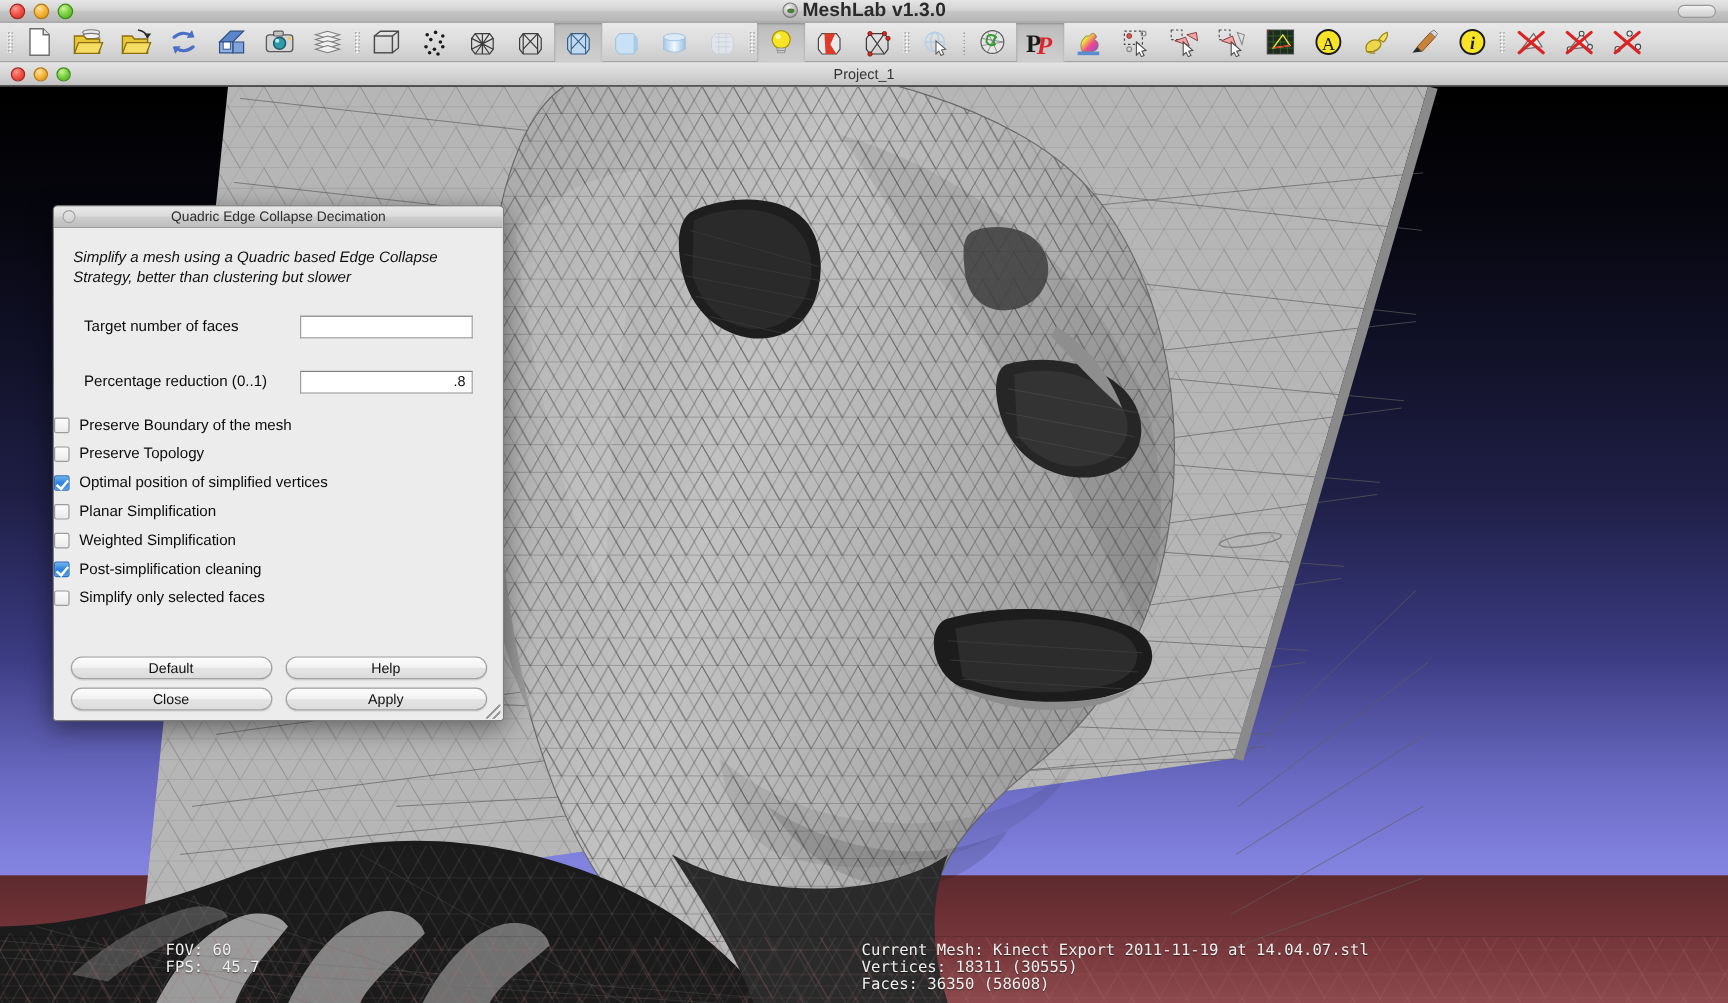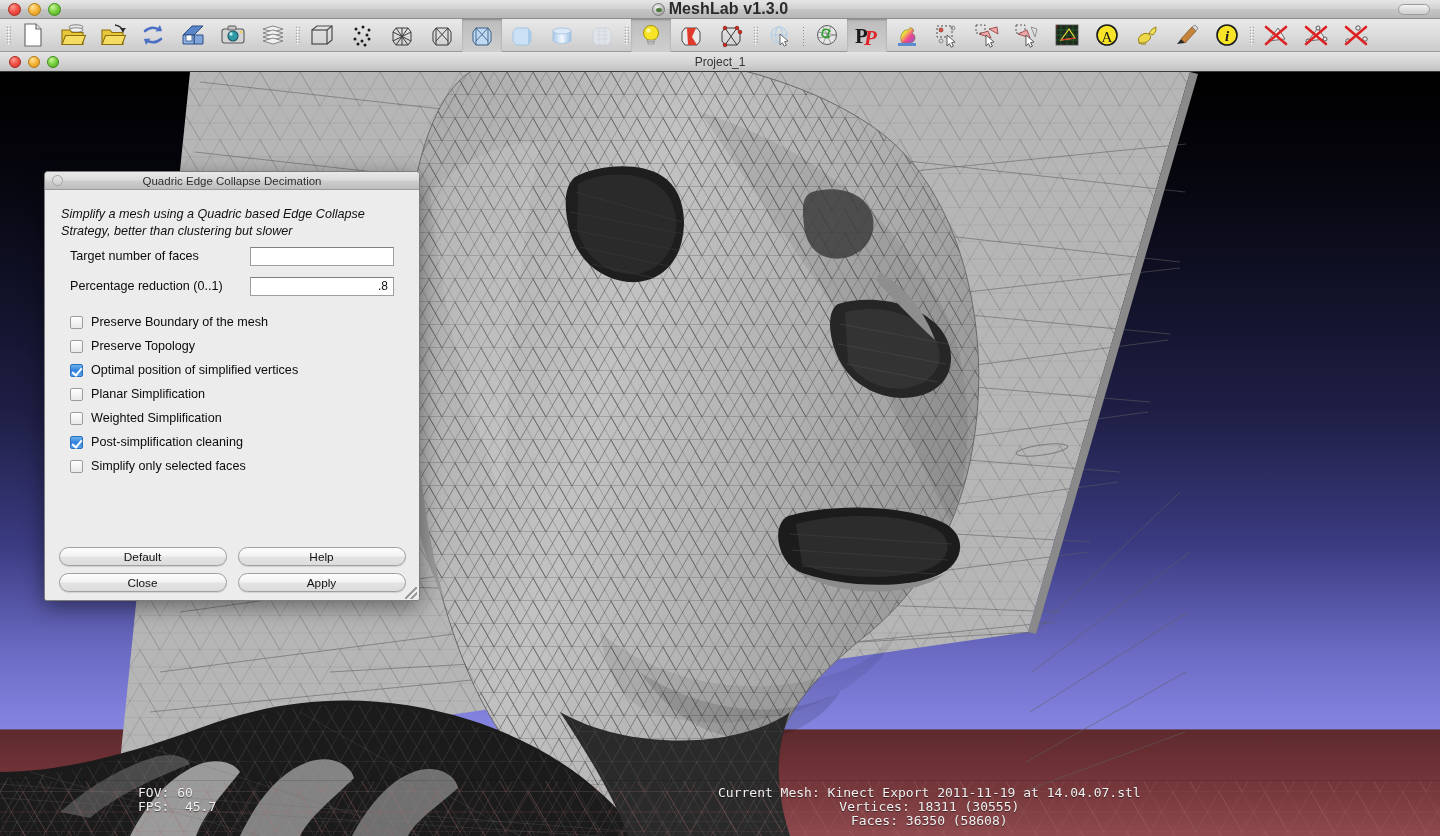--- a/index.html
+++ b/index.html
@@ -103,21 +103,21 @@
   }
   .viewport svg { position: absolute; left: 0; top: 0; }
 
   
   .hud {
     position: absolute; font-family: "DejaVu Sans Mono", monospace;
     font-size: 13px; color: #f0f0f0; line-height: 14px;
     white-space: pre; text-shadow: 0 1px 1px rgba(0,0,0,.55);
   }
   .hud-left  { left: 138px; bottom: 22px; }
-  .hud-right { left: 718px; bottom: 8px; text-align: center; }
+  .hud-right { left: 718px; bottom: 8px; }
 
   
   .dialog {
     position: absolute; left: 44px; top: 171px; width: 376px; height: 430px;
     background: #ececec;
     border: 1px solid #7d7d7d;
     border-radius: 4px 4px 3px 3px;
     box-shadow: 0 6px 22px rgba(0,0,0,.45);
     overflow: hidden;
   }
@@ -135,31 +135,31 @@
   .dlg-title {
     position: absolute; left: 0; right: 0; text-align: center;
     font-size: 11.5px; color: #2e2e2e;
   }
   .dlg-body { padding: 0; position: relative; height: 411px; background: #ececec; }
   .dlg-desc {
     font-style: italic; font-size: 12.6px; color: #101010; line-height: 17px;
     padding: 16px 16px 0 16px; width: 352px;
   }
   .form-row {
-    display: flex; align-items: center; height: 28px; padding-left: 25px; margin-top: 2px;
+    display: flex; align-items: center; height: 28px; padding-left: 25px; margin-top: 18px;
   }
   .form-label { font-size: 12.6px; color: #0b0b0b; width: 180px; }
   .form-input {
     width: 144px; height: 19px; background: #fff;
     border: 1px solid #9f9f9f; border-top-color: #808080;
     font-family: "Liberation Sans", sans-serif;
     font-size: 12px; color: #111; text-align: right;
     padding: 0 5px; outline: none;
   }
-  .checks { margin-top: 10px; padding-left: 25px; }
+  .checks { margin-top: 10px; }
   .check-row { display: flex; align-items: center; height: 24px; }
   .cbox {
     width: 13px; height: 13px; border-radius: 2px; flex: 0 0 auto;
     background: linear-gradient(to bottom, #fdfdfd, #eaeaea);
     border: 1px solid #9c9c9c; margin-right: 8px; position: relative;
   }
   .cbox.checked {
     background: linear-gradient(to bottom, #6fb3ee 0%, #2f82dd 50%, #2f82dd 55%, #5aa2e8 100%);
     border-color: #2a6fbd;
   }

